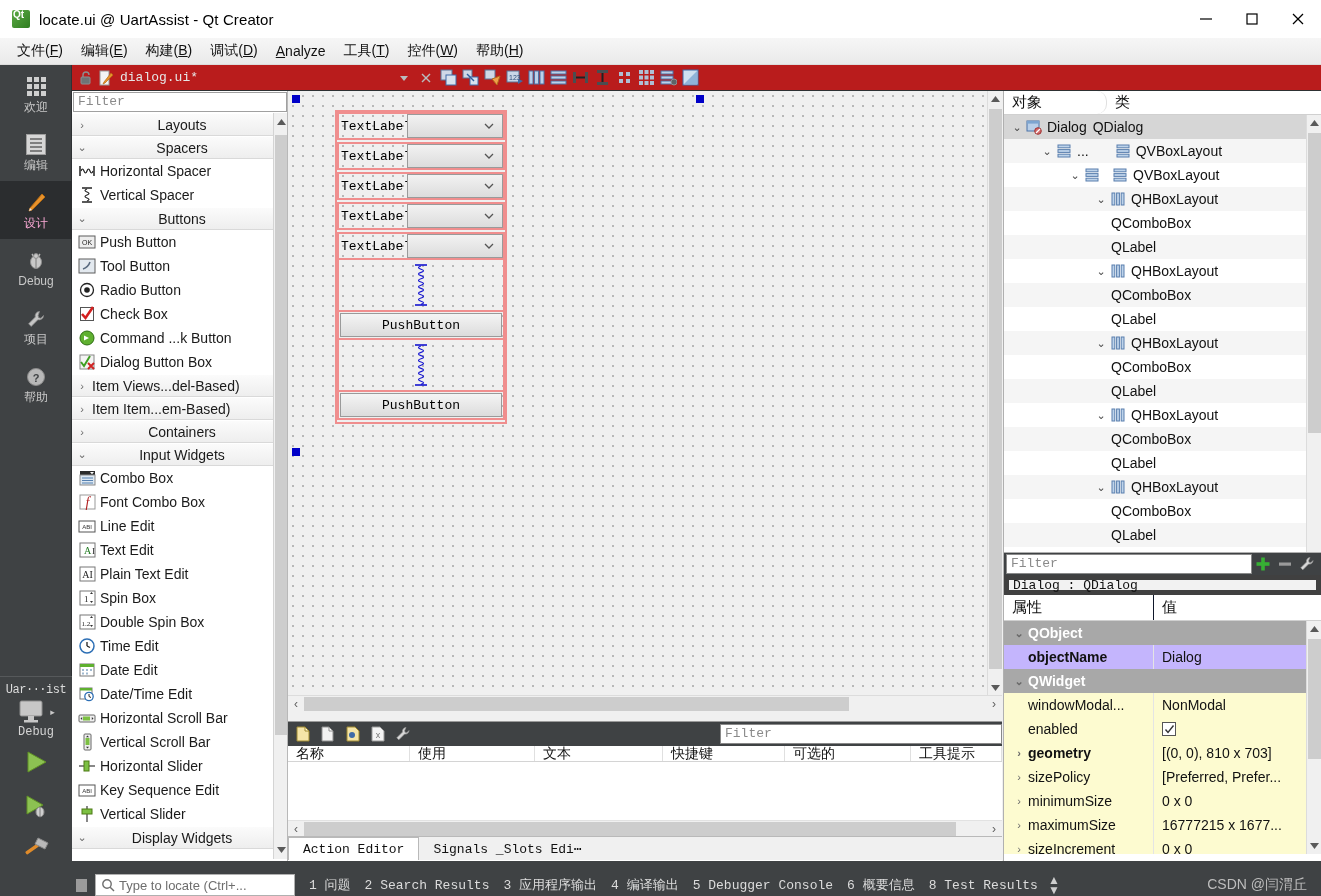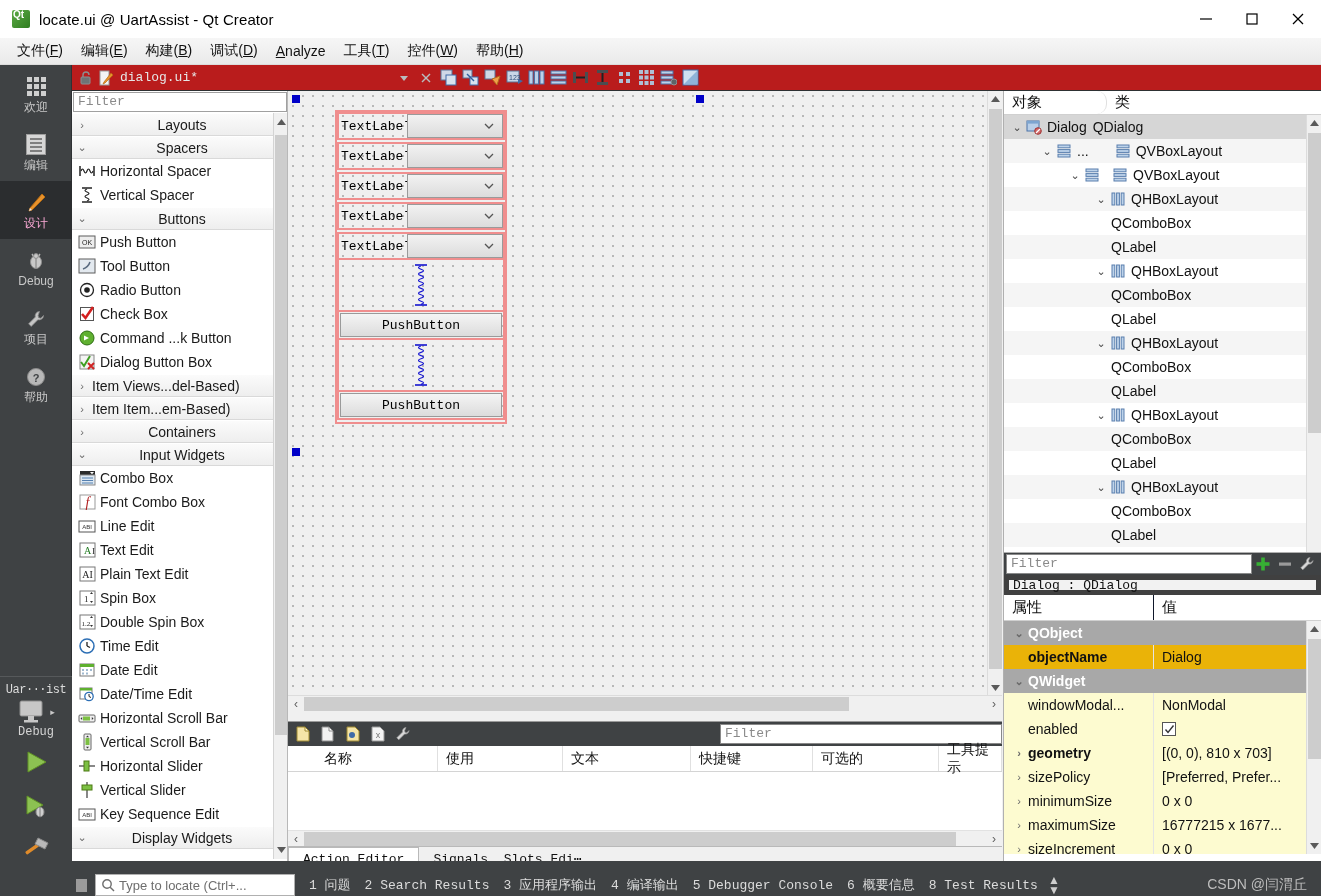--- a/index.html
+++ b/index.html
@@ -207,22 +207,22 @@
   
   #actionpanel {
     position: absolute; left: 288px; top: 721px; width: 714px; height: 140px;
     background: #ffffff; border-top: 1px solid #9a9a9a;
   }
   #ae-toolbar { height: 24px; background: #3f4244; display: flex; align-items: center;
                 padding-left: 4px; gap: 3px; }
   #ae-filter { margin-left: auto; width: 282px; height: 20px; background: #fff;
                border: 1px solid #888; font-family: "Liberation Mono", monospace;
                font-size: 13px; color: #8a8a8a; padding-left: 4px; line-height: 18px; }
-  #ae-head { height: 26px; display: flex; border-bottom: 1px solid #d4d4d4;
-             background: #ffffff; padding-left: 28px; }
+  #ae-head { height: 16px; display: flex; border-bottom: 1px solid #d4d4d4;
+             background: #ffffff; }
   .ae-col { font-size: 14px; color: #111; display:flex; align-items:center;
             padding-left: 8px; border-right: 1px solid #e0e0e0; }
   #ae-body { height: 58px; background: #fff; }
   #ae-hsb { height: 16px; background: #f0f0f0; display:flex; align-items:center;
             border-top: 1px solid #e2e2e2; }
   #ae-hsb .harrow { width: 16px; text-align:center; color:#606060; font-size:12px; }
   #ae-hsb .htrack { flex:1; height:14px; position:relative; }
   #ae-hsb .hthumb { position:absolute; left:0; top:0; width:652px; height:14px;
                     background:#cdcdcd; }
   #ae-tabs { height: 24px; display: flex; align-items: flex-end; background: #f0f0f0;
@@ -278,21 +278,21 @@
   #pe-head .pc1 { width: 150px; border-right: 1px solid #0f172a; }
   #pe-head .pc2 { flex:1; }
   #pe-rows { height: 233px; overflow: hidden; position: relative; }
   .pe-row { height: 24px; display: flex; align-items: stretch; font-size: 14px; }
   .pe-row .pname { width: 150px; display:flex; align-items:center;
                    border-right: 1px solid #e4e4e4; padding-left: 6px; color:#111; }
   .pe-row .pval { flex: 1; display:flex; align-items:center; padding-left: 8px;
                   color: #111; overflow: hidden; white-space: nowrap; }
   .pe-row.group { background: #a8a8a8; color: #fff; font-weight: bold; }
   .pe-row.group .pname { border-right: none; color: #fff; width: 100%; }
-  .pe-row.orange { background: #eab308; }
+  .pe-row.orange { background: #c4b5fd; }
   .pe-row.yellow { background: #fdfbd0; }
   .pe-row .pname.bold { font-weight: bold; }
   .pe-row .twisty { width: 18px; text-align:center; color:#6a6a6a; font-size: 11px;
                     flex: 0 0 18px; }
   #pe-vsb { position: absolute; right: 0; top: 0; width: 15px; height: 233px;
             background: #f0f0f0; border-left: 1px solid #dcdcdc; }
   #pe-vsb .vthumb { position:absolute; left:1px; top:18px; width:13px; height:120px;
                     background:#cdcdcd; }
   .cbox { width: 14px; height: 14px; border: 1px solid #555; background: #fff;
           display:flex; align-items:center; justify-content:center; }
@@ -814,35 +814,35 @@
         <span class="iico">
           <svg width="18" height="14" viewBox="0 0 18 14">
               <line x1="1" y1="7" x2="17" y2="7" stroke="#555" stroke-width="1.4"></line>
               <rect x="6" y="2" width="5" height="10" fill="#7cc043" stroke="#4d7a14"></rect>
             </svg>
         </span>
         <span>Horizontal Slider</span>
       </div>
       <div class="item">
         <span class="iico">
+          <svg width="18" height="13" viewBox="0 0 18 13">
+              <rect x="1" y="1" width="16" height="11" fill="#fff" stroke="#555"></rect>
+              <text x="9" y="9" font-size="6" fill="#333" text-anchor="middle" font-family="Liberation Sans">ABI</text>
+            </svg>
+        </span>
+        <span>Key Sequence Edit</span>
+      </div>
+      <div class="item">
+        <span class="iico">
           <svg width="14" height="18" viewBox="0 0 14 18">
               <line x1="7" y1="1" x2="7" y2="17" stroke="#555" stroke-width="1.4"></line>
               <rect x="2" y="4" width="10" height="5" fill="#7cc043" stroke="#4d7a14"></rect>
             </svg>
         </span>
         <span>Vertical Slider</span>
-      </div>
-      <div class="item">
-        <span class="iico">
-          <svg width="18" height="13" viewBox="0 0 18 13">
-              <rect x="1" y="1" width="16" height="11" fill="#fff" stroke="#555"></rect>
-              <text x="9" y="9" font-size="6" fill="#333" text-anchor="middle" font-family="Liberation Sans">ABI</text>
-            </svg>
-        </span>
-        <span>Key Sequence Edit</span>
       </div>
 
       <div class="cat">
         <span class="arrow">⌄</span>
         <span class="cat-label">Display Widgets</span>
       </div>
 
       <div class="wb-scroll">
         <div class="wb-arrow up">
           <svg width="9" height="6" viewBox="0 0 9 6">

